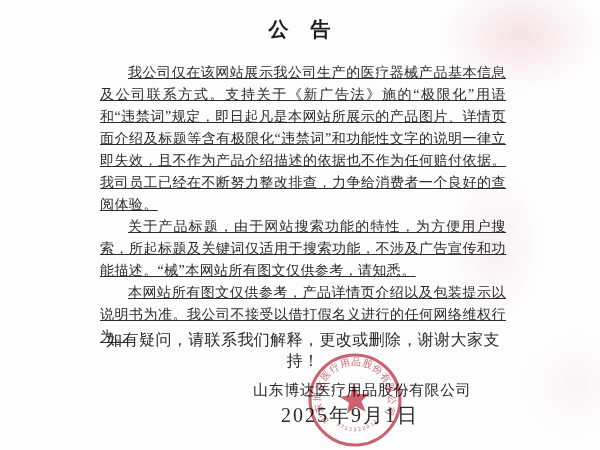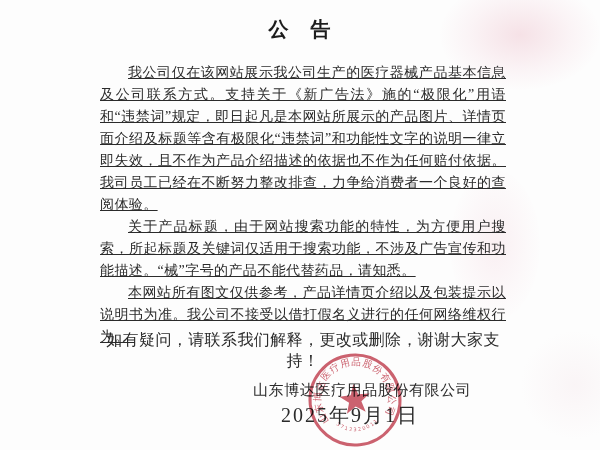--- a/index.html
+++ b/index.html
@@ -63,21 +63,21 @@
 <div class="page">
 
   <div class="smudge smudge-tr"></div>
   <div class="smudge smudge-r"></div>
   <div class="smudge smudge-br"></div>
 
   <div class="doc-title">公　告</div>
 
   <div class="body-text">
     <p>我公司仅在该网站展示我公司生产的医疗器械产品基本信息及公司联系方式。支持关于《新广告法》施的“极限化”用语和“违禁词”规定，即日起凡是本网站所展示的产品图片、详情页面介绍及标题等含有极限化“违禁词”和功能性文字的说明一律立即失效，且不作为产品介绍描述的依据也不作为任何赔付依据。我司员工已经在不断努力整改排查，力争给消费者一个良好的查阅体验。</p>
-    <p>关于产品标题，由于网站搜索功能的特性，为方便用户搜索，所起标题及关键词仅适用于搜索功能，不涉及广告宣传和功能描述。“械”字号的产品不能代替药品，请知悉。</p>
+    <p>关于产品标题，由于网站搜索功能的特性，为方便用户搜索，所起标题及关键词仅适用于搜索功能，不涉及广告宣传和功能描述。“械”本网站所有图文仅供参考，请知悉。</p>
     <p>本网站所有图文仅供参考，产品详情页介绍以及包装提示以说明书为准。我公司不接受以借打假名义进行的任何网络维权行为。</p>
   </div>
 
   <div class="closing">如有疑问，请联系我们解释，更改或删除，谢谢大家支持！</div>
 
   <div class="sig-company">山东博达医疗用品股份有限公司</div>
   <div class="sig-date">2025年9月1日</div>
 
   <svg class="seal" viewBox="0 0 110 110" xmlns="http://www.w3.org/2000/svg">
     <circle cx="55" cy="55" r="45" fill="none" stroke="#c03a4a" stroke-width="3" stroke-opacity="0.9"></circle>

